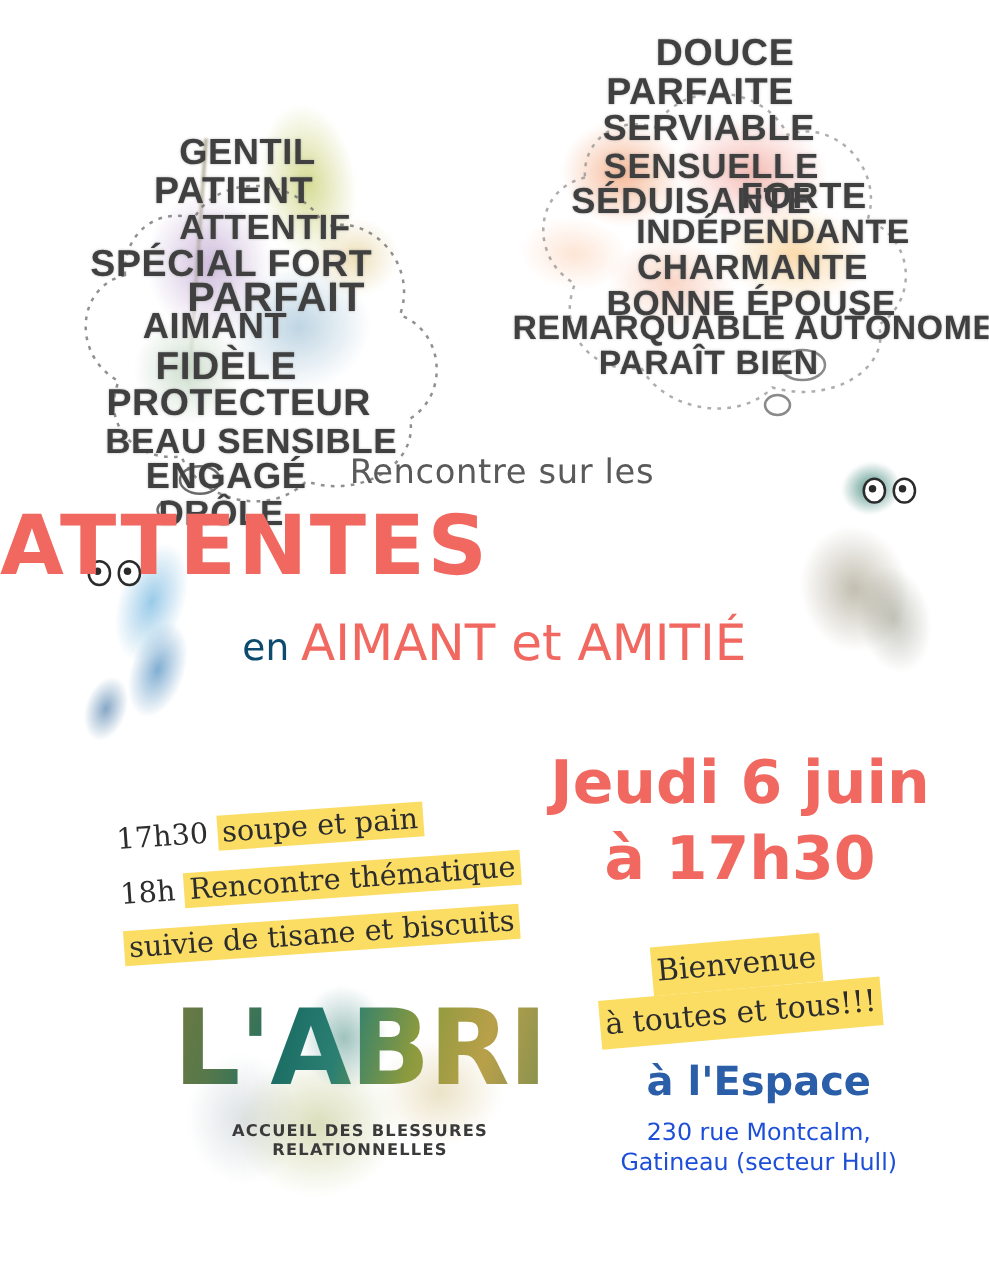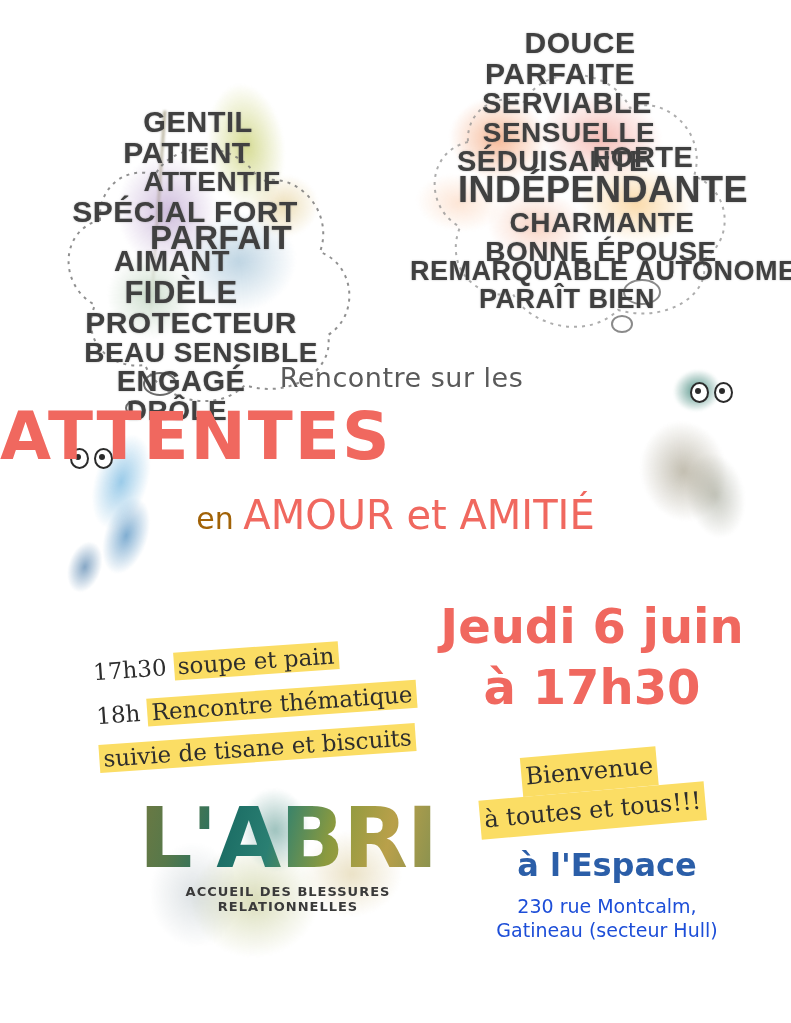--- a/index.html
+++ b/index.html
@@ -190,21 +190,21 @@
     left: 0;
     right: 0;
     top: 492px;
     text-align: center;
     font-family: "DejaVu Sans", sans-serif;
     font-size: 40px;
     color: #f0685f;
   }
   .title-sub .small-en {
     font-size: 30px;
-    color: #a16207;
+    color: #0c4a6e;
   }
 
   
   .date-block {
     position: absolute;
     left: 432px;
     top: 596px;
     width: 320px;
     text-align: center;
     font-family: "DejaVu Sans", sans-serif;
@@ -287,21 +287,21 @@
     letter-spacing: -1px;
     line-height: 1;
     background-image: linear-gradient(105deg,
         #7a7a3e 0%, #56784a 18%, #1d6f66 33%,
         #2a7f72 45%, #8c9a3e 62%, #b9a04a 78%, #6f8a52 100%);
     -webkit-background-clip: text;
     background-clip: text;
     color: transparent;
   }
   .logo-tagline {
-    margin-top: 4px;
+    margin-top: 18px;
     font-family: "DejaVu Sans", sans-serif;
     font-weight: 700;
     font-size: 13px;
     letter-spacing: 1px;
     color: #3a3a3a;
   }
 </style>
 </head>
 <body>
 
@@ -356,31 +356,31 @@
     <span style="font-size:28px; margin-left:-42px;">DRÔLE</span>
   </div>
 
   <div class="wordcloud wc-right">
     <span style="font-size:30px; margin-left:14px;">DOUCE</span>
     <span style="font-size:30px; margin-left:-26px;">PARFAITE</span>
     <span style="font-size:29px; margin-left:-12px;">SERVIABLE</span>
     <span style="font-size:28px; margin-left:-8px; display:inline-block;">SENSUELLE</span>
     <span style="font-size:29px; margin-left:-40px;">SÉDUISANTE</span>
     <span style="font-size:29px; margin-left:140px; margin-top:-34px;">FORTE</span>
-    <span style="font-size:36px; margin-left:40px;">INDÉPENDANTE</span>
+    <span style="font-size:27px; margin-left:40px;text-align:right;">INDÉPENDANTE</span>
     <span style="font-size:28px; margin-left:58px;">CHARMANTE</span>
     <span style="font-size:28px; margin-left:56px;">BONNE ÉPOUSE</span>
     <span style="font-size:27px; margin-left:-8px; margin-top:-8px;">REMARQUABLE AUTONOME</span>
     <span style="font-size:27px; margin-left:-12px;">PARAÎT BIEN</span>
   </div>
 
   <div class="kicker">Rencontre sur les</div>
   <div class="title-main">ATTENTES</div>
   <div class="title-sub">
-    <span class="small-en">en </span><span>AMOUR et AMITIÉ</span>
+    <span class="small-en">en </span><span>AIMANT et AMITIÉ</span>
   </div>
 
   <div class="date-block">
     <span>Jeudi 6 juin</span>
     <span>à 17h30</span>
   </div>
 
   <div class="schedule">
     <div class="line">
       <span>17h30</span>

